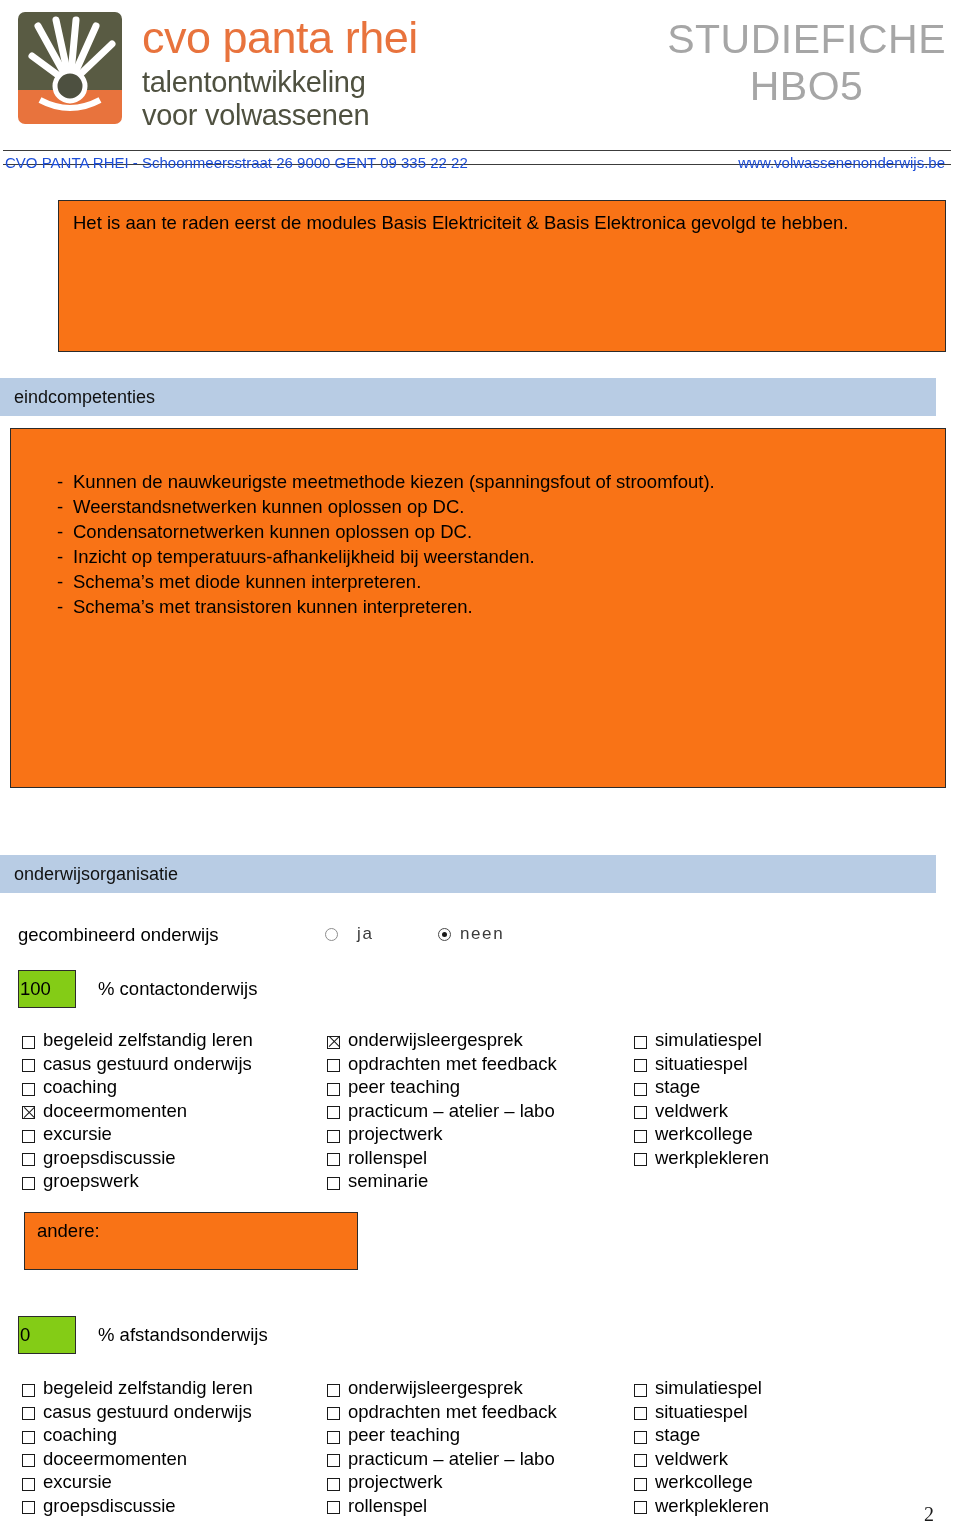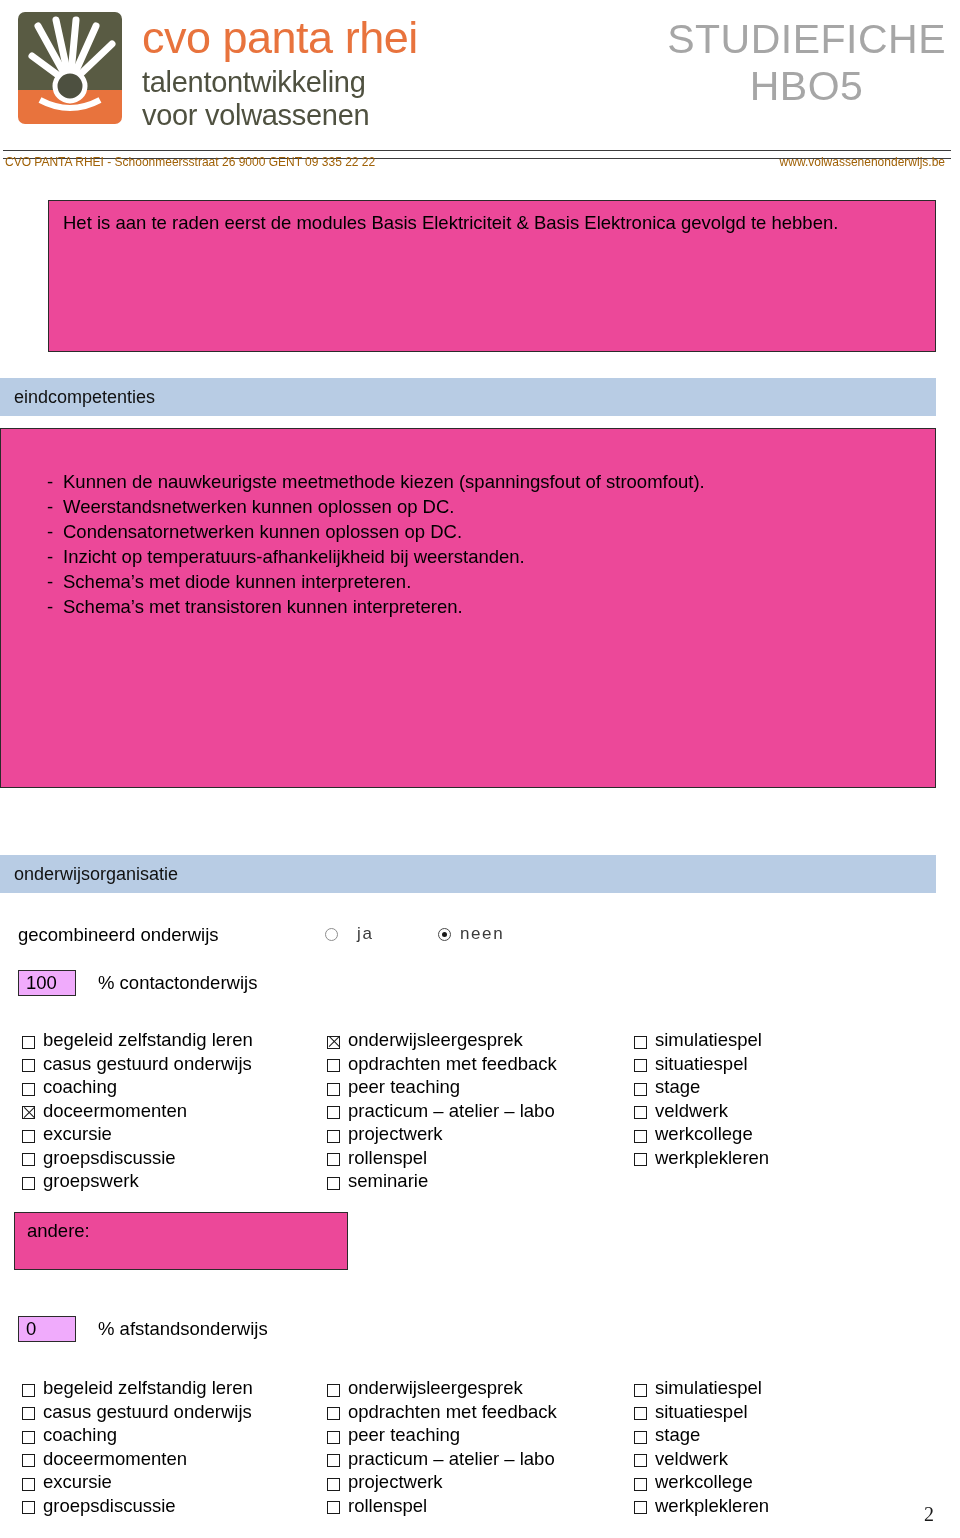--- a/index.html
+++ b/index.html
@@ -78,35 +78,36 @@
     letter-spacing: 0.5px;
   }
 
   
   #address-bar {
     position: absolute;
     left: 3px; top: 150px;
     width: 948px;
     border-top: 1.4px solid #3c3c3c;
     border-bottom: 1.4px solid #3c3c3c;
-    padding: 2px 0 5px 0;
-    color: #a16207;
-    font-size: 12px;
+    padding: 2px 0 11px 0;
+    color: #1d4ed8;
+    font-size: 15px;
     line-height: 19px;
     white-space: nowrap;
   }
   #address-bar .addr-left { position: absolute; left: 2px; top: 2px; }
   #address-bar .addr-right { position: absolute; right: 6px; top: 2px; }
 
   
   .framed-box {
     position: absolute;
     border: 1.4px solid #2b2b2b;
-    background: #ec4899;
+    background: #f97316;
     box-sizing: border-box;
+    margin-left: 10px;
   }
   .section-bar {
     position: absolute;
     background: #b8cce4;
     box-sizing: border-box;
     display: flex;
     align-items: center;
     padding-left: 14px;
     font-size: 18px;
     color: #111111;
@@ -174,28 +175,28 @@
     width: 5px; height: 5px;
     margin-left: -2.5px; margin-top: -2.5px;
     background: #1a1a1a;
     border-radius: 50%;
   }
   .radio-label { color: #3a3a3a; letter-spacing: 1.6px; font-size: 17px; }
 
   
   .pct-row { position: absolute; display: flex; align-items: center; }
   .pct-field {
-    width: 58px; height: 26px;
+    width: 58px; height: 38px;
     border: 1.4px solid #2b2b2b;
     box-sizing: border-box;
     display: flex;
     align-items: center;
-    padding-left: 7px;
-    font-size: 18.5px;
-    background: #f0abfc;
+    padding-left: 1px;
+    font-size: 18.5px;
+    background: #84cc16;
   }
   .pct-label {
     margin-left: 22px;
     font-size: 18.5px;
   }
   #pct-contact { left: 18px; top: 970px; }
   #pct-afstand { left: 18px; top: 1316px; }
 
   
   .cbgrid { position: absolute; font-size: 18.5px; }

